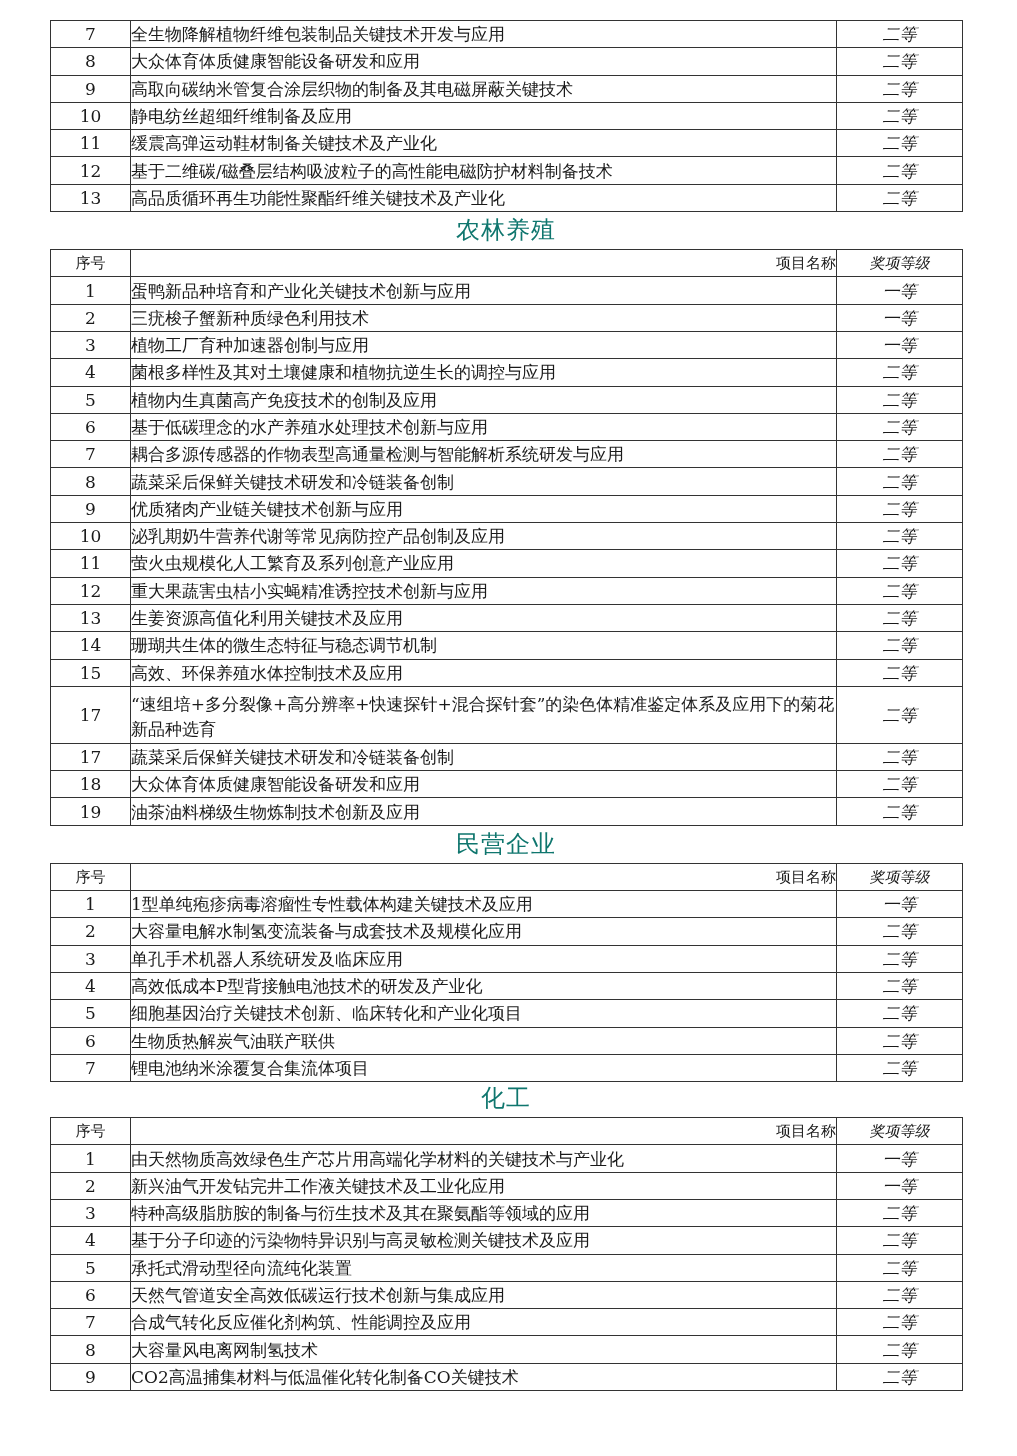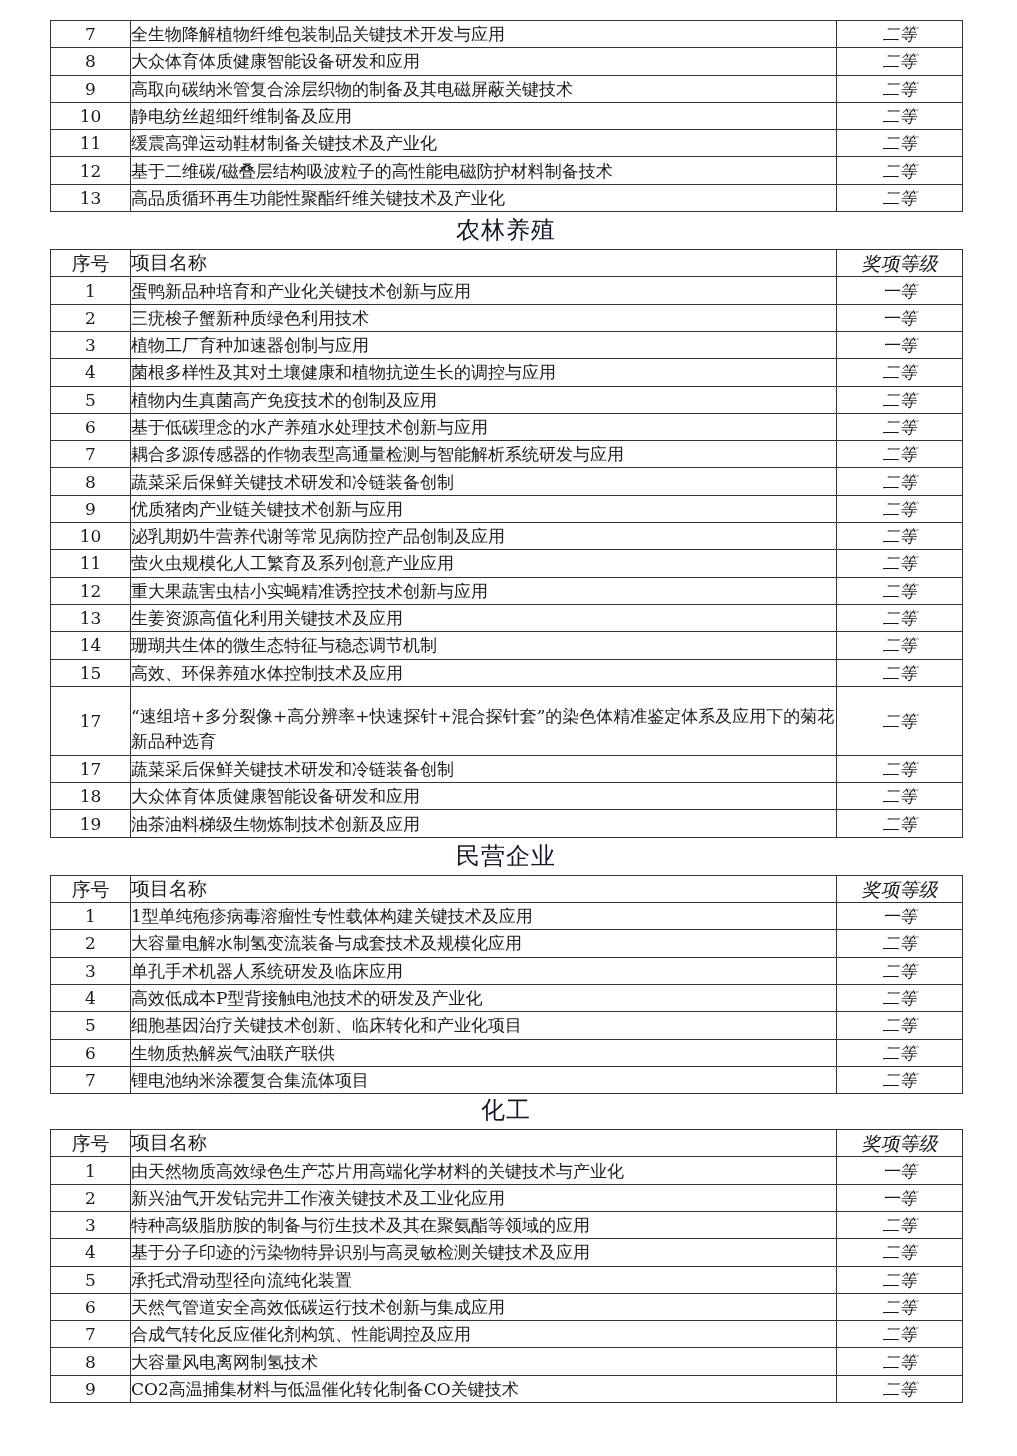--- a/index.html
+++ b/index.html
@@ -21,37 +21,37 @@
   table.award td, table.award th {
     border: 1.2px solid #333;
     height: 26.3px;
     padding: 0;
     font-size: 17px;
     line-height: 20px;
     font-weight: normal;
     overflow: hidden;
     white-space: nowrap;
   }
-  table.award th { font-size: 19px; letter-spacing: 0px; }
+  table.award th { font-size: 15px; letter-spacing: 0px; }
   td.no, th.no { text-align: center; }
   td.name { text-align: left; padding-left: 6px; }
-  th.name { text-align: left; font-family: Liberation Serif, serif; }
+  th.name { text-align: right; font-family: Liberation Serif, serif; }
   td.level, th.level { text-align: center; font-style: italic; }
   td.level { padding-left: 8px; }
   tr.tall td { height: 52px; }
-  td.name.wrap { white-space: normal; line-height: 25px; padding-top: 16px; }
+  td.name.wrap { white-space: normal; line-height: 25px; padding-top: 4px; }
   .section-title {
     text-align: center;
     font-size: 24px;
     line-height: 24px;
     height: 37px;
     padding-top: 6px;
     box-sizing: border-box;
     letter-spacing: 1px;
-    color: #0f172a;
+    color: #0f766e;
   }
   .gap-3 { height: 35px; padding-top: 4px; }
 </style>
 </head>
 <body>
 
 <div class="page" id="page">
     <table class="award">
     <colgroup>
         <col class="c-no">

